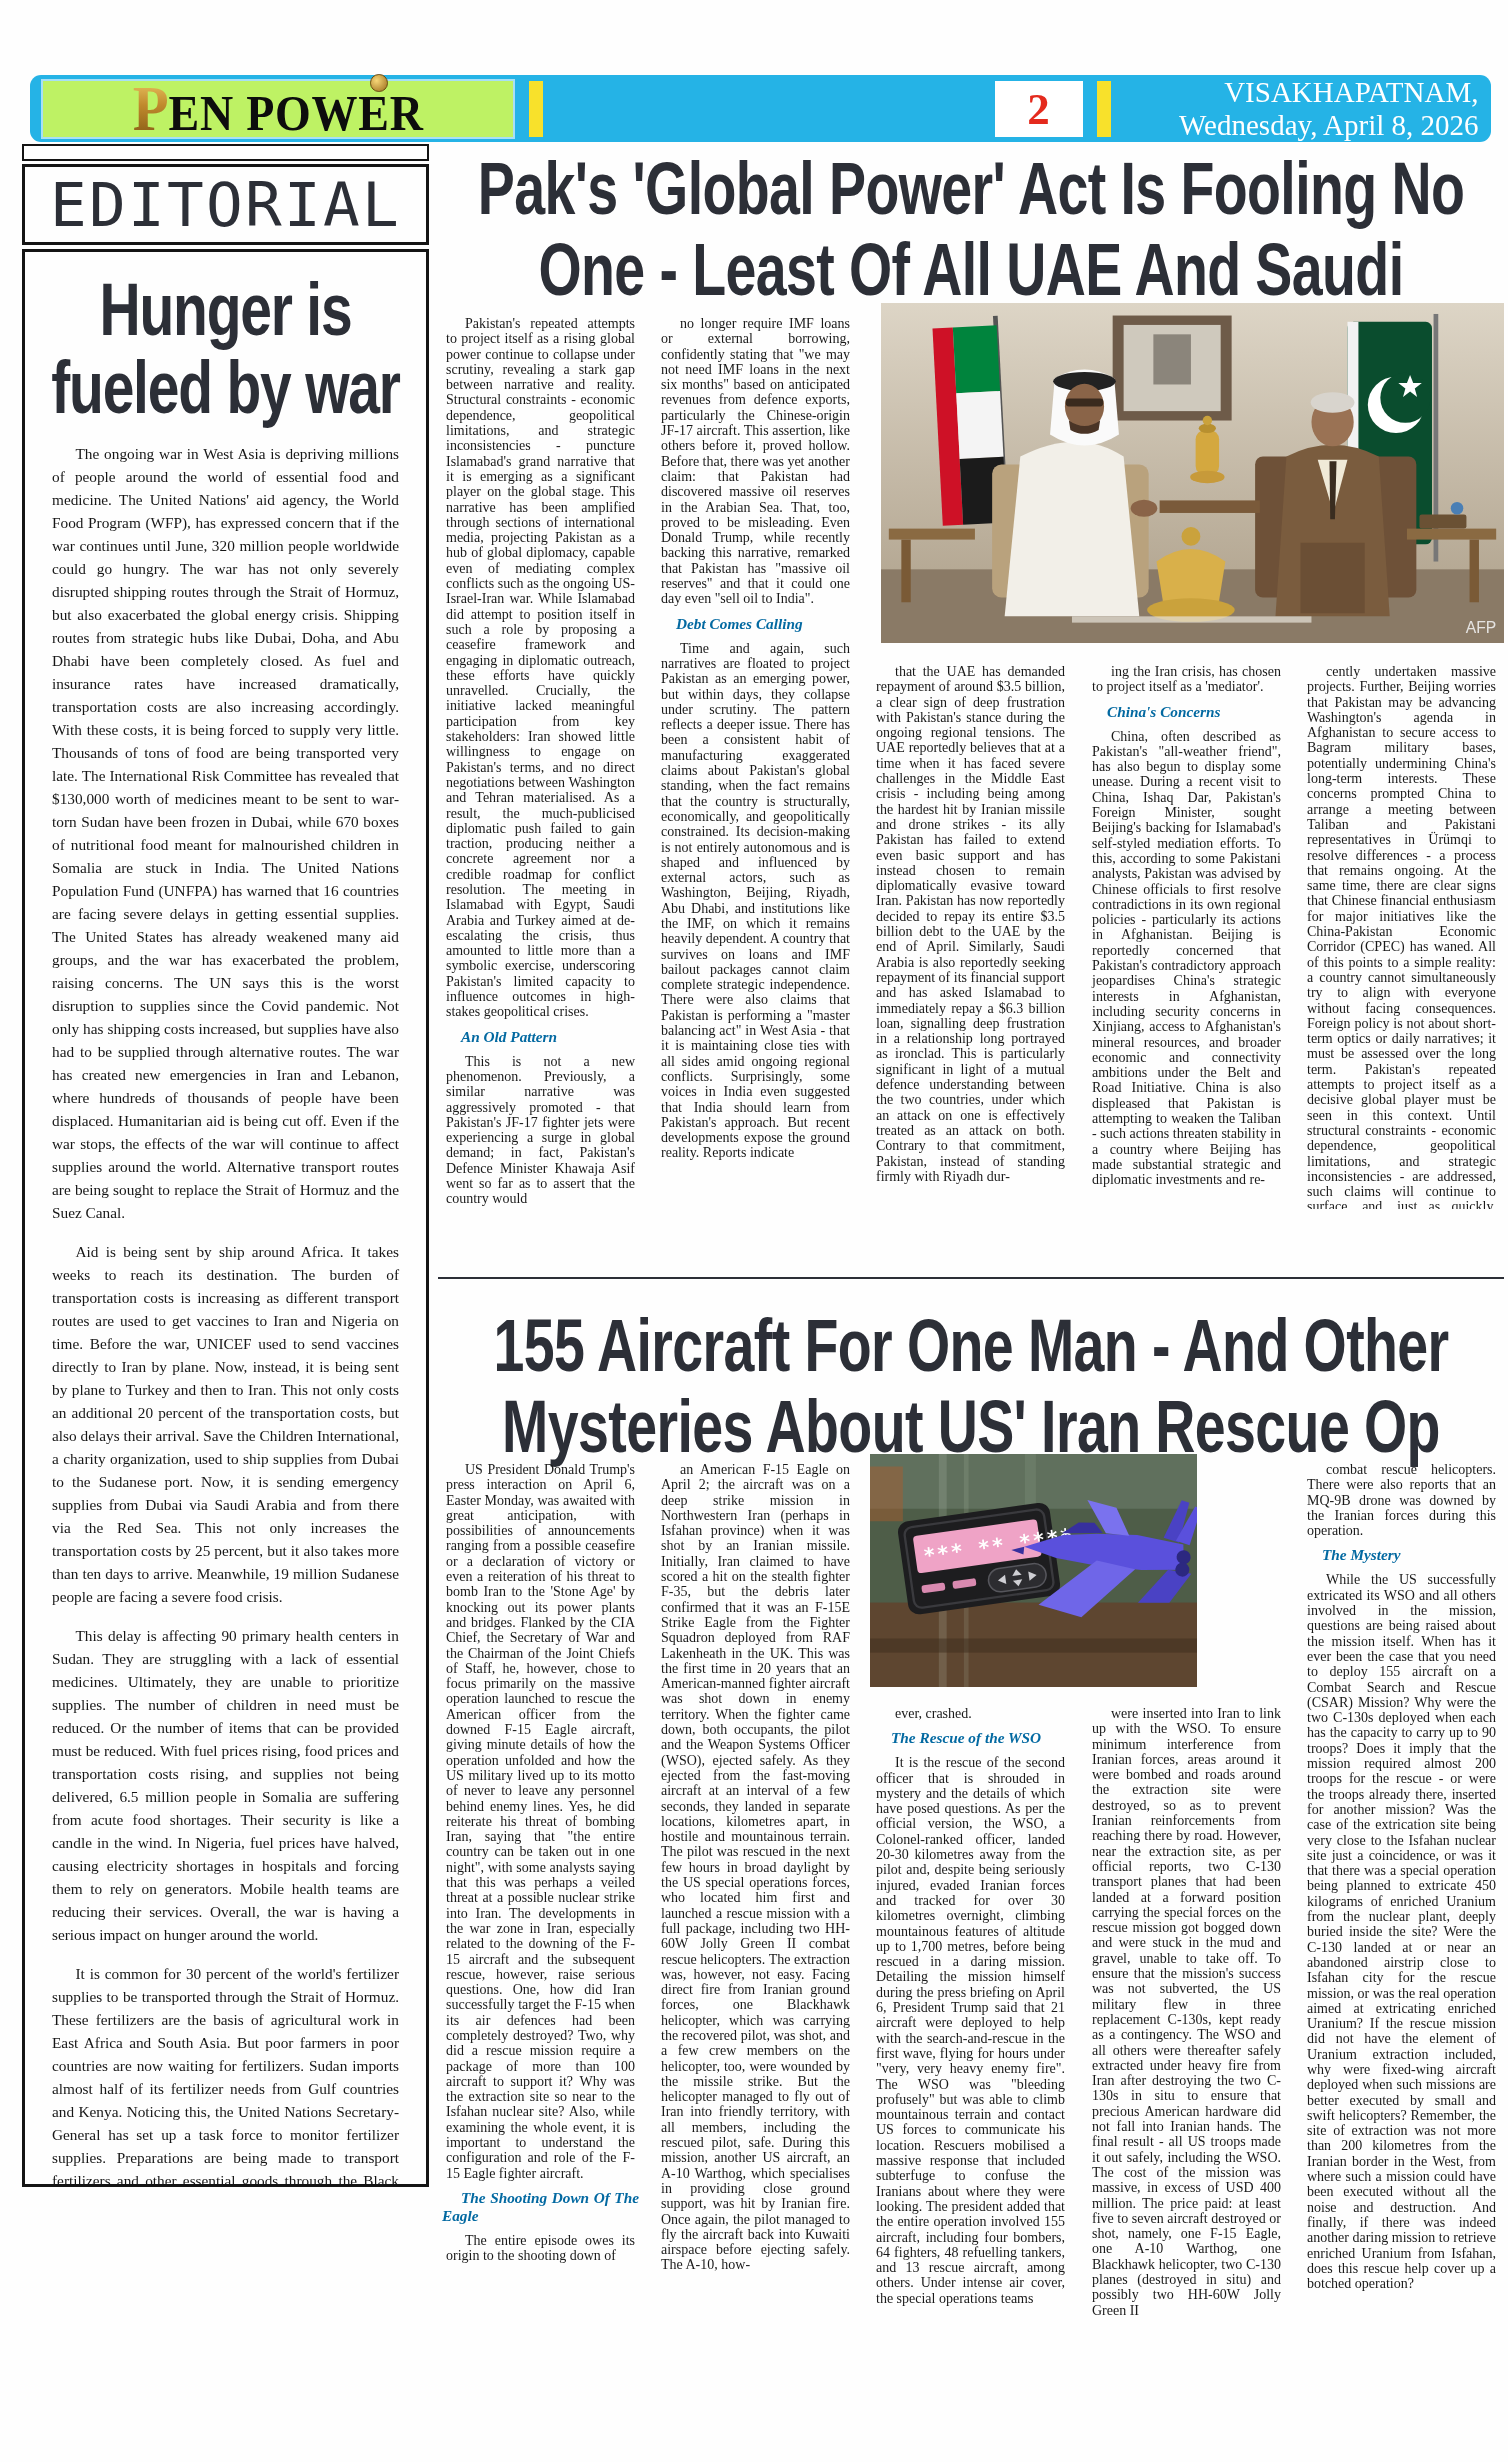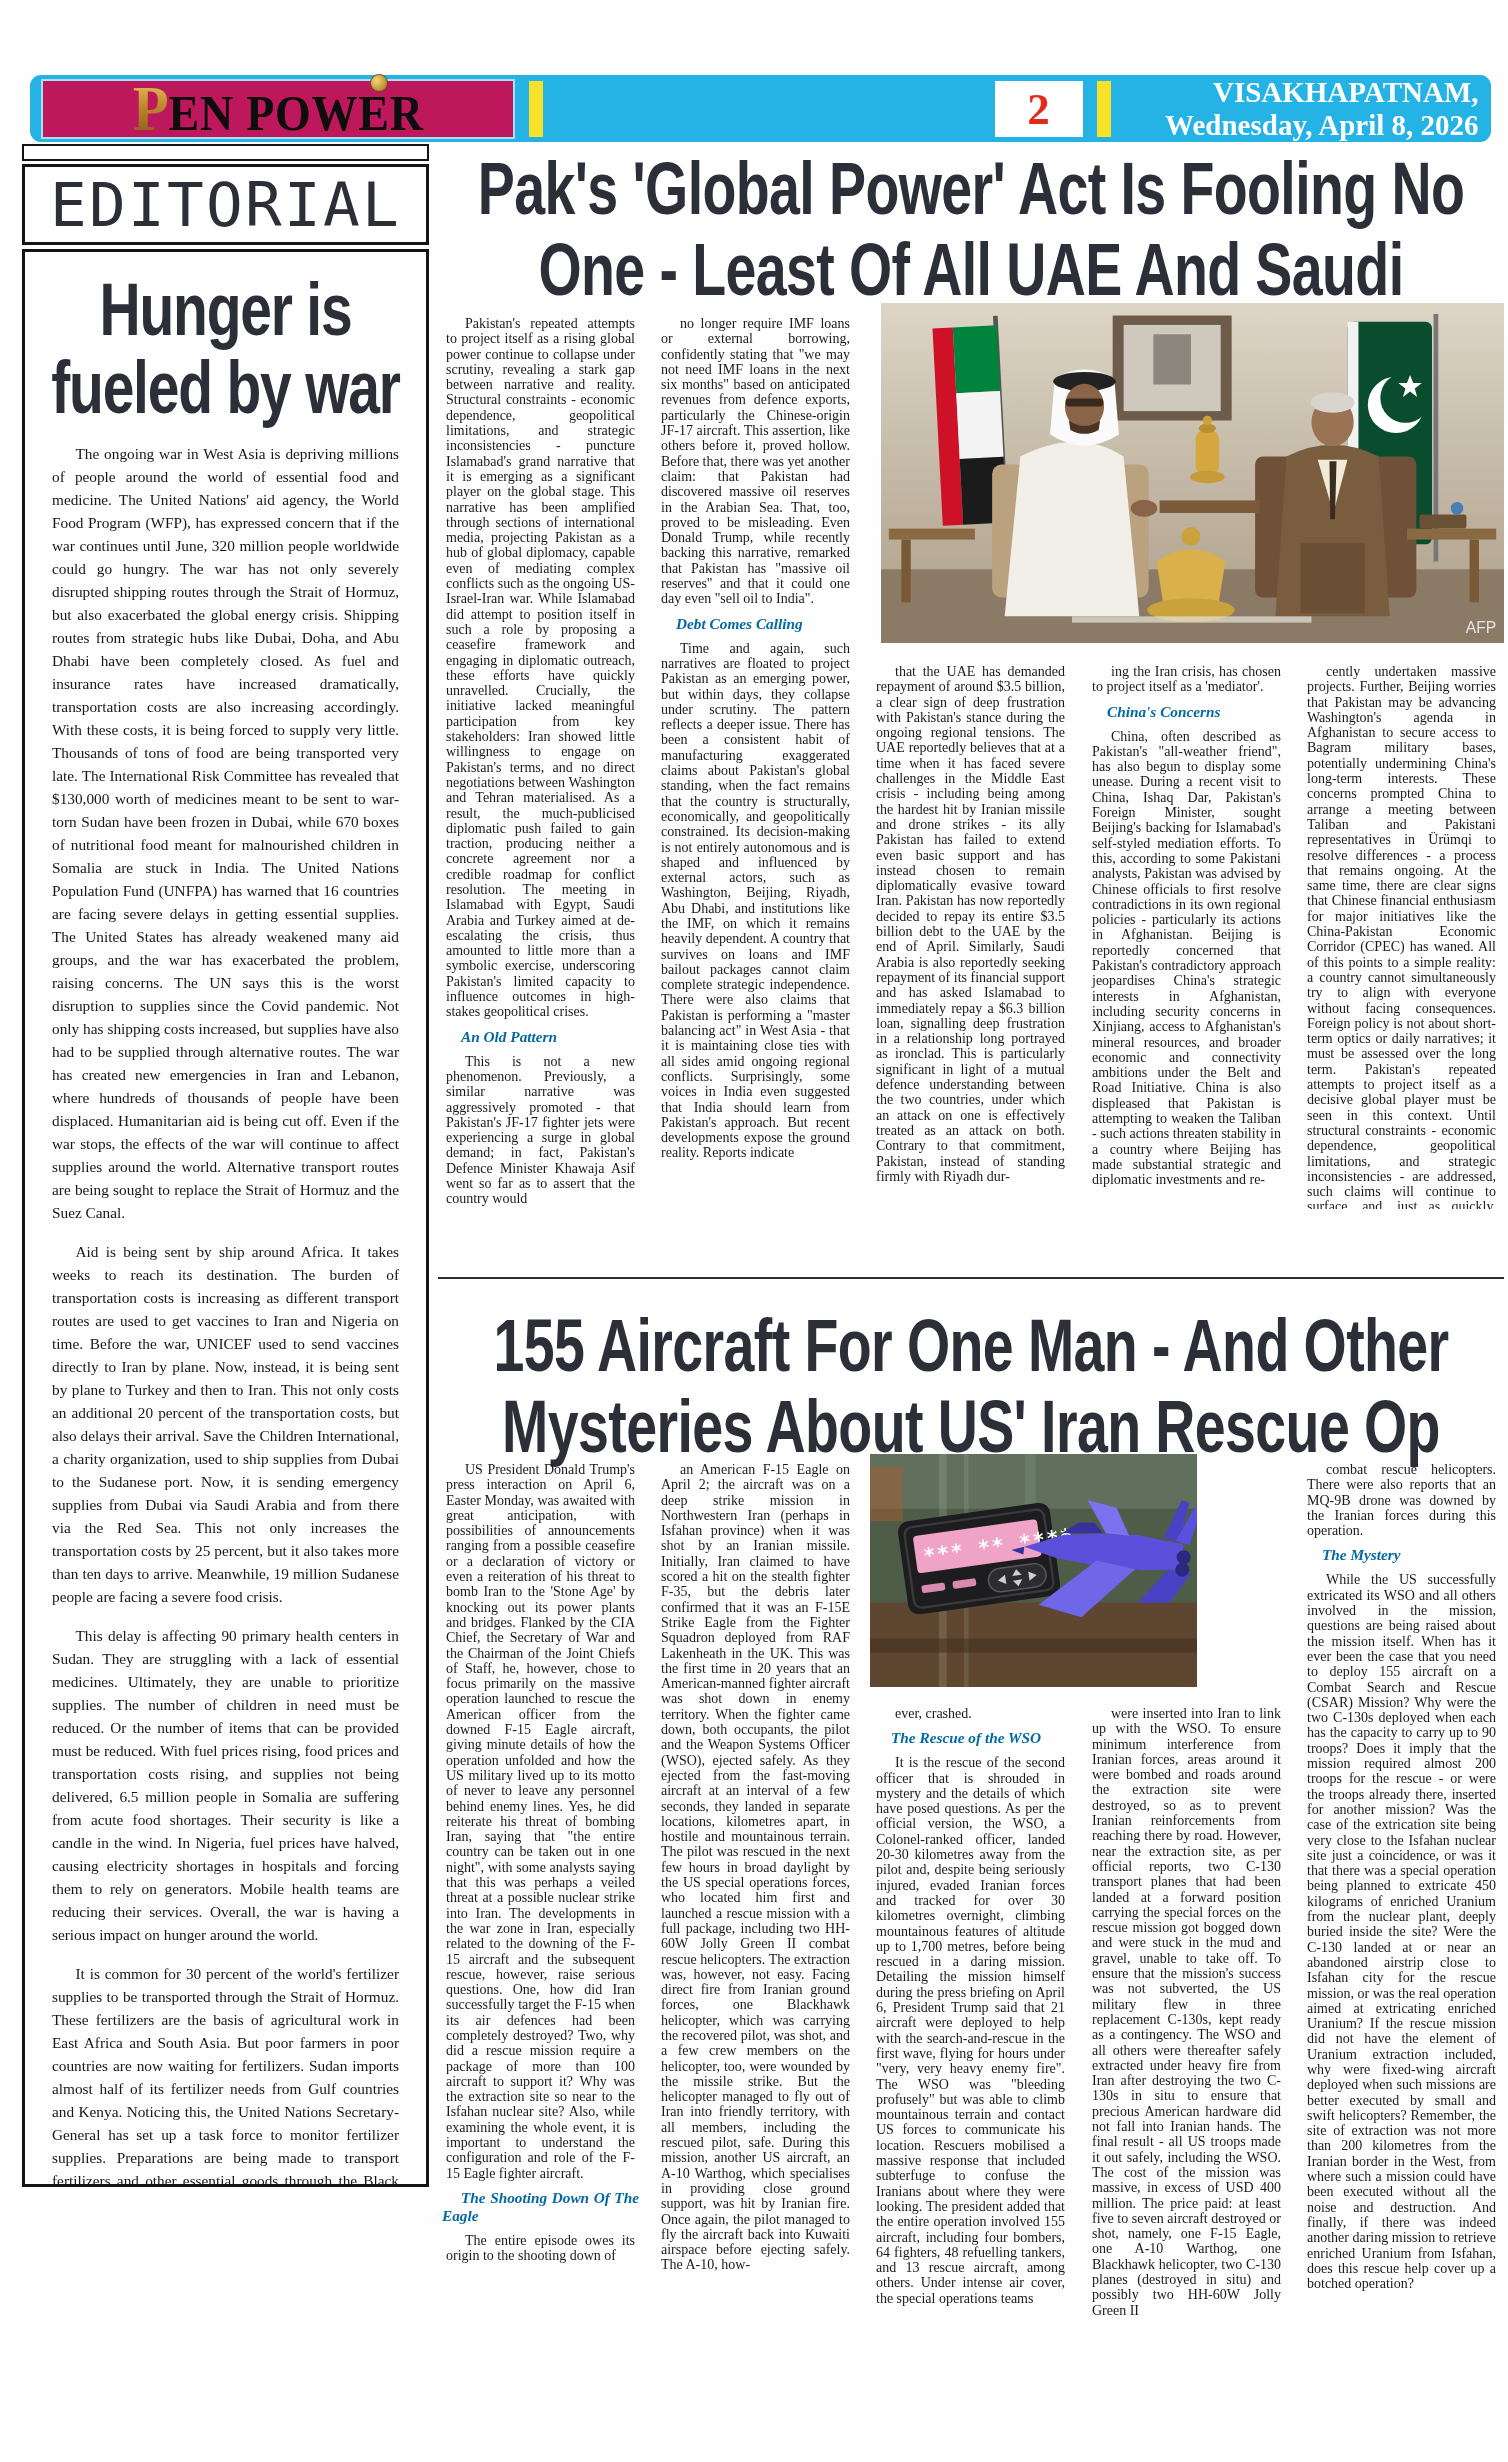--- a/index.html
+++ b/index.html
@@ -2,33 +2,33 @@
 <html style="font-size:12.5px"><head>
 <meta charset="utf-8">
 <style>
   html,body{margin:0;padding:0;background:#ffffff;}
   .page{position:relative;width:1508px;height:2462px;background:#fefefe;overflow:hidden;
         font-family:"Liberation Serif",serif;color:#1b1b1b;}
 
   
   .masthead-bar{position:absolute;left:30px;top:75px;width:1461px;height:67px;
     background:#25b3e6;border-radius:11px;display:flex;align-items:center;}
-  .logo-box{margin-left:11px;width:470px;height:56px;background:#be185d;border:2.3px solid #a8dff5;
+  .logo-box{margin-left:11px;width:470px;height:56px;background:#bef264;border:2.3px solid #a8dff5;
     display:flex;align-items:center;justify-content:center;position:relative;}
   .logo-text{font-weight:bold;line-height:1;transform:scaleX(.92);white-space:nowrap;}
   .logo-p{font-size:64px;background:linear-gradient(180deg,#f5d36d 0%,#c08a2d 45%,#7c5210 100%);
     -webkit-background-clip:text;background-clip:text;color:transparent;}
   .logo-rest{font-size:50px;color:#0d0d0d;letter-spacing:0.8px;}
   .logo-dot{position:absolute;top:-6.3px;left:327px;width:15.7px;height:15.7px;border-radius:50%;
     background:radial-gradient(circle at 35% 35%,#f7d777,#9a6a1a);border:1.6px solid #6b4a10;}
   .stripe{width:14px;height:56px;background:#f8e12b;margin-left:14px;flex:0 0 auto;}
   .hspacer{flex:1;}
   .page-number-box{width:88px;height:56px;background:#fff;display:flex;align-items:center;justify-content:center;flex:0 0 auto;}
   .page-number{font-size:45px;font-weight:bold;color:#e42a1d;}
-  .dateline{width:368px;text-align:right;padding-right:12.5px;color:#fff;font-weight:bold;
+  .dateline{width:368px;text-align:right;padding-right:12.5px;color:#fff;font-weight:normal;
     font-size:29px;line-height:33px;white-space:nowrap;}
 
   
   .editorial{position:absolute;left:22px;top:144px;width:407px;}
   .ed-strip{height:12.5px;border:2.3px solid #141414;background:#fff;margin-bottom:3.9px;}
   .ed-title-box{height:75px;border:3.1px solid #141414;margin-bottom:3.9px;
     display:flex;align-items:center;justify-content:center;}
   .ed-title{font-family:"DejaVu Sans Mono",monospace;font-weight:normal;font-size:61px;
     letter-spacing:2.3px;color:#2c2f37;}
   .ed-body-box{border:3.1px solid #141414;height:1938px;padding:15px 11px;overflow:hidden;box-sizing:border-box;}

